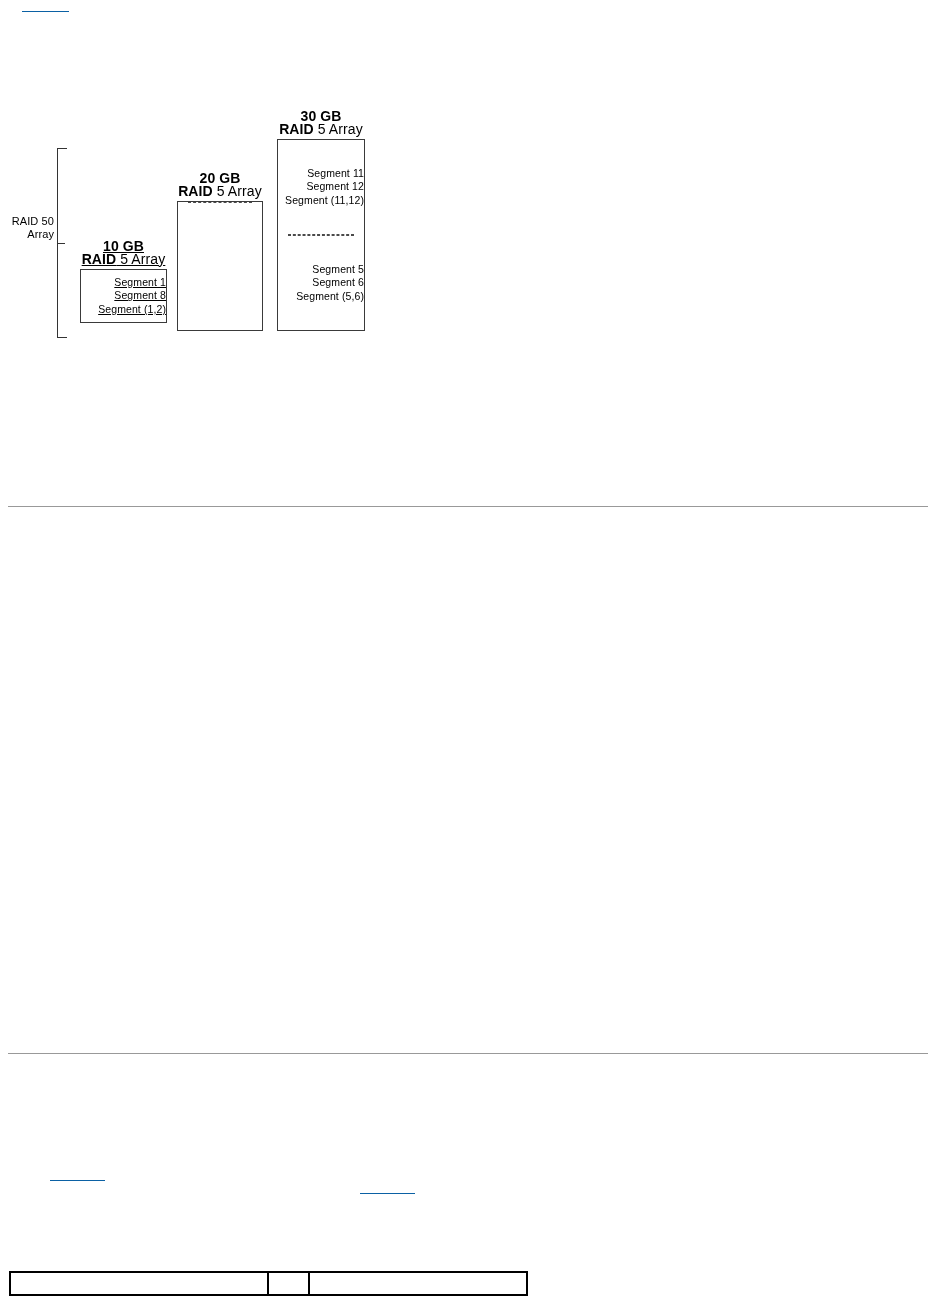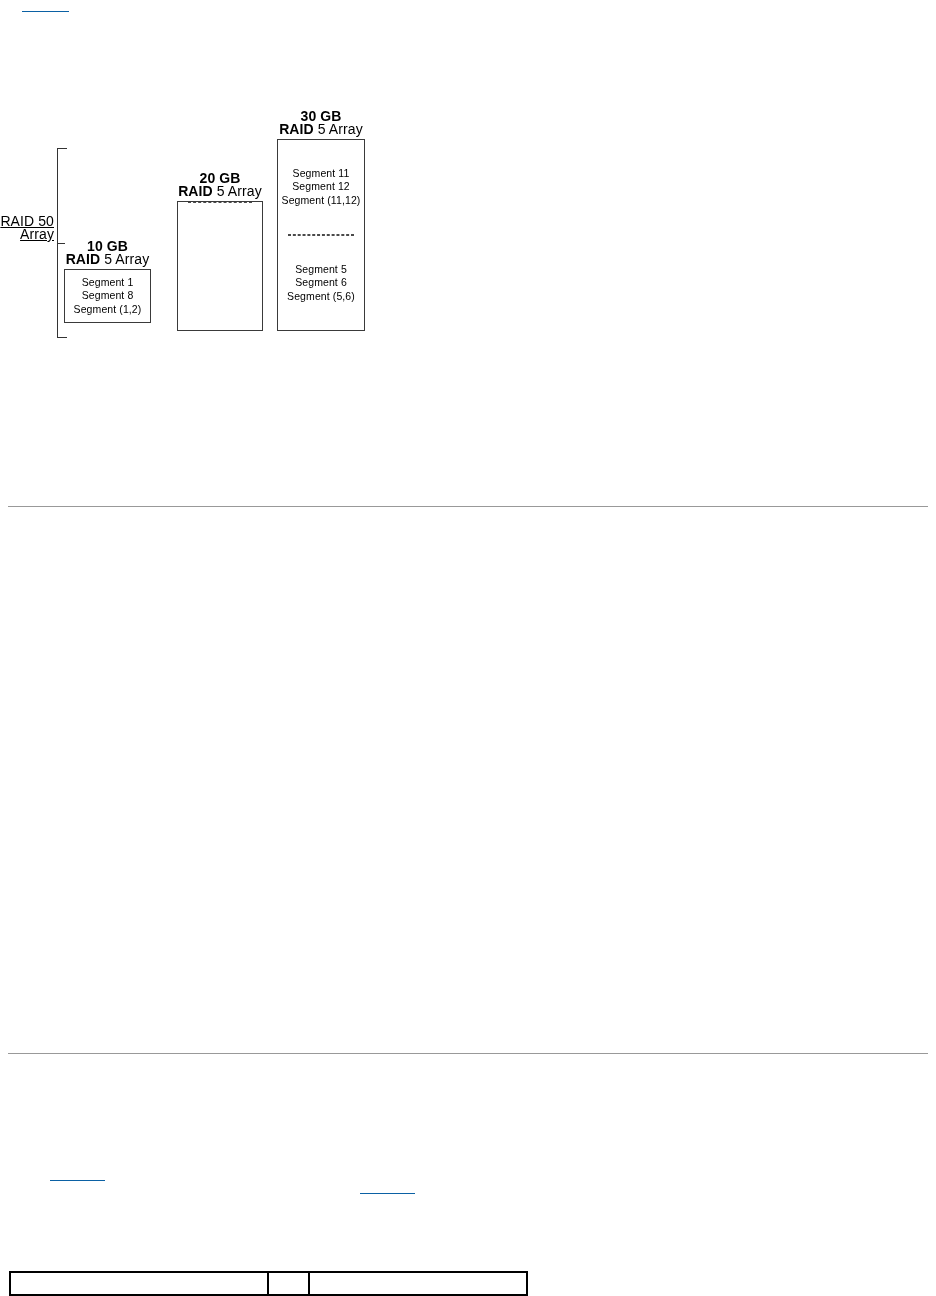--- a/index.html
+++ b/index.html
@@ -70,25 +70,24 @@
     width: 8px;
     height: 0;
     border-top: 1.2px solid #333;
   }
   .bracket-label {
     position: absolute;
     left: 0px;
     top: 215px;
     width: 54px;
     text-align: right;
-    font-size: 14px;
+    font-size: 11px;
     line-height: 13px;
     letter-spacing: 0.1px;
     color: #000;
-    text-decoration: underline;
   }
 
   
   .array-col {
     position: absolute;
   }
   .array-caption {
     text-align: center;
     font-size: 14px;
     line-height: 12.5px;
@@ -106,37 +105,37 @@
     background: #fff;
     display: flex;
     flex-direction: column;
     justify-content: space-between;
   }
   .stripe {
     flex: 1 1 auto;
     display: flex;
     flex-direction: column;
     justify-content: center;
-    align-items: center;
+    align-items: flex-end;
     text-align: center;
     font-size: 10.5px;
     line-height: 13.5px;
     letter-spacing: 0.1px;
     padding: 2px 0;
   }
   .stripe .seg-line { display: block; white-space: nowrap; }
   .divider {
     flex: 0 0 auto;
     height: 0;
     margin: 0 10px;
     border-top: 1.3px dashed #4a4a4a;
   }
 
   
-  #col-1 { left: 64px;  top: 240px; width: 87px; }
+  #col-1 { left: 80px;  top: 240px; width: 87px; text-decoration: underline; }
   #col-1 .array-box { height: 54px; }
   #col-2 { left: 177px; top: 172px; width: 86px; }
   #col-2 .array-box { height: 130px; }
   #col-3 { left: 277px; top: 110px; width: 88px; }
   #col-3 .array-box { height: 192px; }
 
   
   #bottom-table {
     position: absolute;
     left: 9px;

